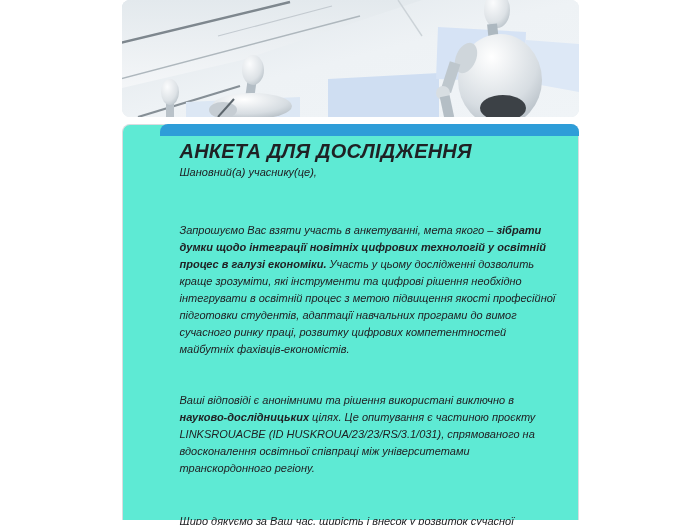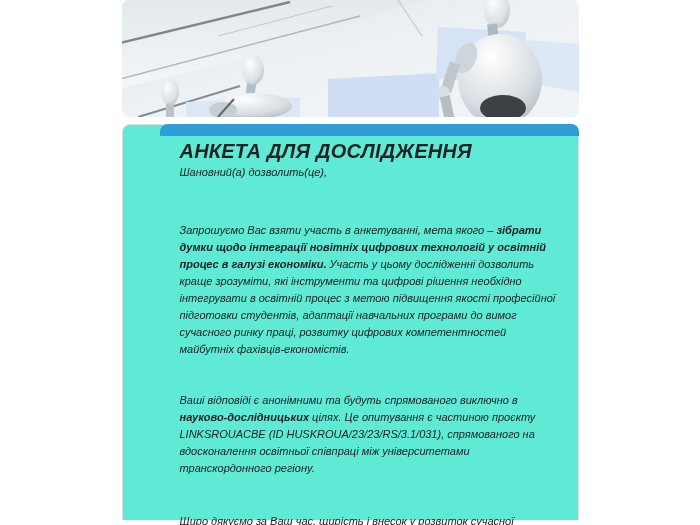--- a/index.html
+++ b/index.html
@@ -138,23 +138,23 @@
       </g>
     </svg>
   </div>
 
   <div class="form-card">
     <div class="accent-bar"></div>
     <div class="card-content">
 
       <h1 class="form-title">АНКЕТА ДЛЯ ДОСЛІДЖЕННЯ</h1>
 
-      <p class="para form-greeting">Шановний(а) дозволить(це),</p>
+      <p class="para form-greeting">Шановний(а) учаснику(це),</p>
 
       <p class="para para-intro"><span>Запрошуємо Вас взяти участь в анкетуванні, мета якого – </span><b>зібрати думки щодо інтеграції новітніх цифрових технологій у освітній процес в галузі економіки.</b><span> Участь у цьому дослідженні дозволить краще зрозуміти, які інструменти та цифрові рішення необхідно інтегрувати в освітній процес з метою підвищення якості професійної підготовки студентів, адаптації навчальних програми до вимог сучасного ринку праці, розвитку цифрових компетентностей майбутніх фахівців-економістів.</span></p>
 
-      <p class="para para-anon"><span>Ваші відповіді є анонімними та будуть спрямованого виключно в </span><span class="nowrap">науково-дослідницьких</span><span> цілях. Це опитування є частиною проєкту LINKSROUACBE (ID HUSKROUA/23/23/RS/3.1/031), спрямованого на вдосконалення освітньої співпраці між університетами транскордонного регіону.</span></p>
+      <p class="para para-anon"><span>Ваші відповіді є анонімними та рішення використані виключно в </span><span class="nowrap">науково-дослідницьких</span><span> цілях. Це опитування є частиною проєкту LINKSROUACBE (ID HUSKROUA/23/23/RS/3.1/031), спрямованого на вдосконалення освітньої співпраці між університетами транскордонного регіону.</span></p>
 
       <p class="para para-thanks">Щиро дякуємо за Ваш час, щирість і внесок у розвиток сучасної економічної освіти!</p>
 
     </div>
   </div>
 </div>
 
 </body></html>

